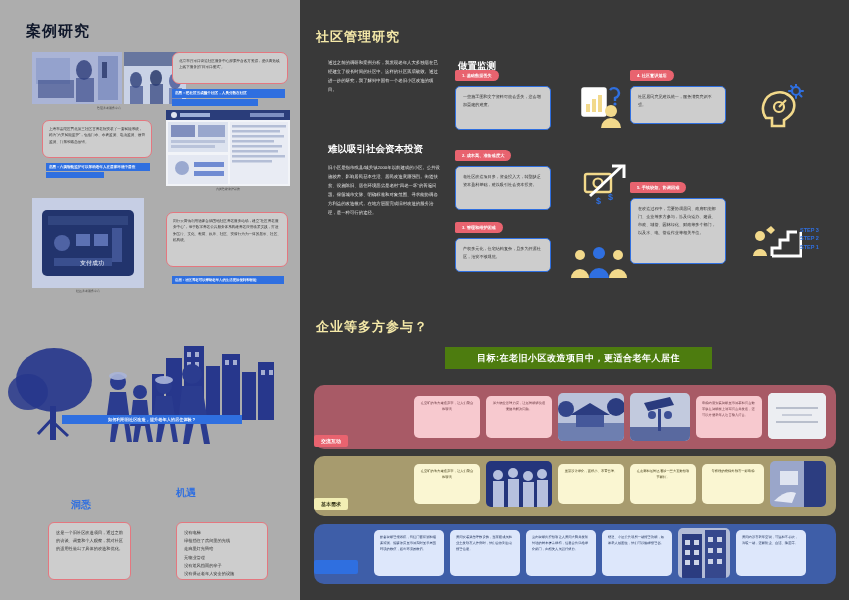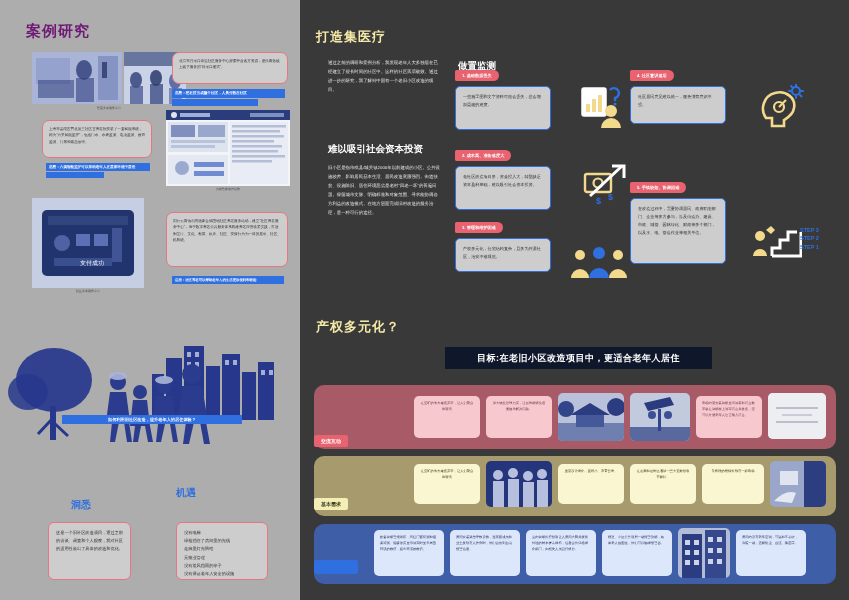--- a/index.html
+++ b/index.html
@@ -11,21 +11,21 @@
   body { position: relative; background: #393939; }
 
   
   .left-panel {
     position: absolute; left: 0; top: 0;
     width: 300px; height: 600px;
     background: #adadad;
   }
   .lp-title {
     position: absolute; left: 26px; top: 22px;
-    font-size: 15px; font-weight: bold; color: #701a75;
+    font-size: 15px; font-weight: bold; color: #0f172a;
     letter-spacing: 1px;
   }
 
   
   .cs1-img-a { position: absolute; left: 32px; top: 52px; width: 90px; height: 52px; }
   .cs1-img-b { position: absolute; left: 124px; top: 52px; width: 62px; height: 52px; }
   .cs1-cap { position: absolute; left: 32px; top: 106px; width: 154px;
              text-align: center; font-size: 3px; color: #444; }
   .cs1-note {
     position: absolute; left: 172px; top: 52px; width: 116px; height: 32px;
@@ -141,21 +141,21 @@
   }
 
   .icon-box { position: absolute; }
 
   .steps { position: absolute; font-size: 5.5px; font-weight: bold; color: #2f6fe0;
            line-height: 1.5; }
 
   
   .goal {
     position: absolute; left: 145px; top: 347px; width: 267px; height: 22px;
-    background: #0f172a; color: #fff; font-size: 9px; font-weight: bold;
+    background: #4d7c0f; color: #fff; font-size: 9px; font-weight: bold;
     display: flex; align-items: center; justify-content: center;
     letter-spacing: 0.5px;
   }
 
   
   .band { position: absolute; border-radius: 10px; }
   .band-label {
     position: absolute; font-size: 5px; font-weight: bold;
     padding: 3px 7px; border-radius: 2px;
   }
@@ -329,21 +329,21 @@
     <div>绿植挡住了房间里的光线</div>
     <div>走廊里灯光昏暗</div>
     <div>无物业管理</div>
     <div>没有遮风挡雨的亭子</div>
     <div>没有保证老年人安全的设施</div>
   </div>
 </div>
 
 <div class="right-panel">
 
-  <div class="sec-title t1">打造集医疗</div>
+  <div class="sec-title t1">社区管理研究</div>
 
   <div class="body-col p1">通过之前的调研和案例分析，我发现老年人大多独居在已经建立了很长时间的社区中。这样的社区落后破败。通过进一步的研究，我了解到中国有一个老旧小区改造的项目。</div>
 
   <div class="sub-title s1">难以吸引社会资本投资</div>
   <div class="body-col p2">旧小区是指市或县/城关镇2000年以前建成的小区。公共设施较差、影响居民基本生活、居民改造意愿强烈。街道扶贫、设施陈旧、居住环境恶劣是老村"四老一坏"的普遍问题。保留城市文脉、明确标准和对象范围、寻求能协调各方利益的改造模式。在地方层面完成旧村改造的服务治理，是一种可行的途径。</div>
 
   <div class="sub-title s2">做置监测</div>
 
   <div class="badge" style="left:155px; top:70px;">1. 基础数据丢失</div>
   <div class="card" style="left:155px; top:86px; width:96px; height:44px;">一些施工图和文字资料可能会丢失，这会增加重建的难度。</div>
@@ -415,21 +415,21 @@
     <svg width="62" height="34" viewBox="0 0 62 34" xmlns="http://www.w3.org/2000/svg">
       <circle cx="12" cy="9" r="5" fill="#f2d98b"></circle>
       <path d="M3 32 a9 9 0 0 1 18 0 z" fill="#f2d98b"></path>
       <circle cx="31" cy="7" r="6" fill="#2f6fe0"></circle>
       <path d="M21 32 a10 10 0 0 1 20 0 z" fill="#2f6fe0"></path>
       <circle cx="50" cy="9" r="5" fill="#f2d98b"></circle>
       <path d="M41 32 a9 9 0 0 1 18 0 z" fill="#f2d98b"></path>
     </svg>
   </div>
 
-  <div class="sec-title t3">产权多元化？</div>
+  <div class="sec-title t3">企业等多方参与？</div>
   <div class="goal">目标:在老旧小区改造项目中，更适合老年人居住</div>
 
   <div class="band" style="left:14px; top:385px; width:522px; height:64px; background:#a85a66;"></div>
   <div class="band-label" style="left:14px; top:435px; background:#e8636f; color:#ffffff;">交流互动</div>
   <div class="chip txt-c" style="left:114px; top:396px; width:66px; height:42px; background:#f7c9cf; color:#6b3b43;">在空旷的地方建造凉亭，让人们聚会和聊天</div>
   <div class="chip txt-c" style="left:186px; top:396px; width:66px; height:42px; background:#f7c9cf; color:#6b3b43;">加大物业管理力度，让居民能够快速便捷地解决问题。</div>
   <div class="chip-img" style="left:258px; top:393px; width:66px; height:48px;">
     <svg width="66" height="48" viewBox="0 0 66 48" xmlns="http://www.w3.org/2000/svg">
       <rect width="66" height="48" fill="#b9c2da"></rect>
       <rect x="0" y="30" width="66" height="18" fill="#6e7fb0"></rect>

